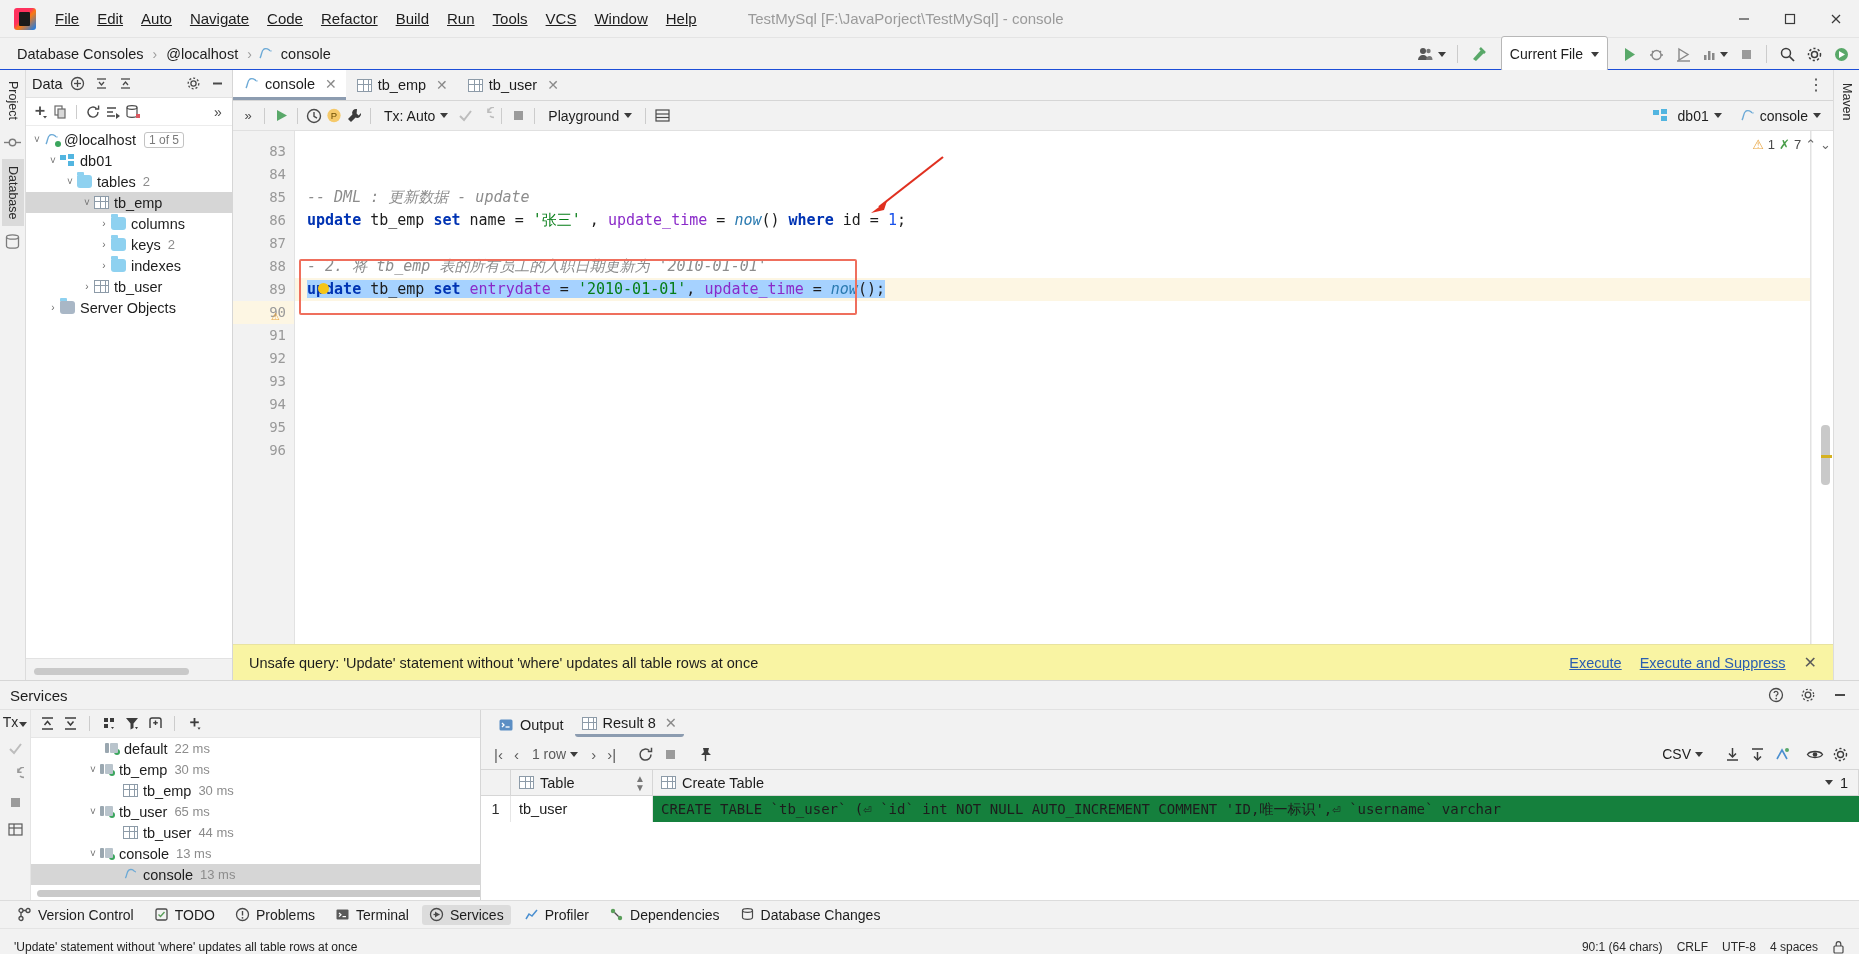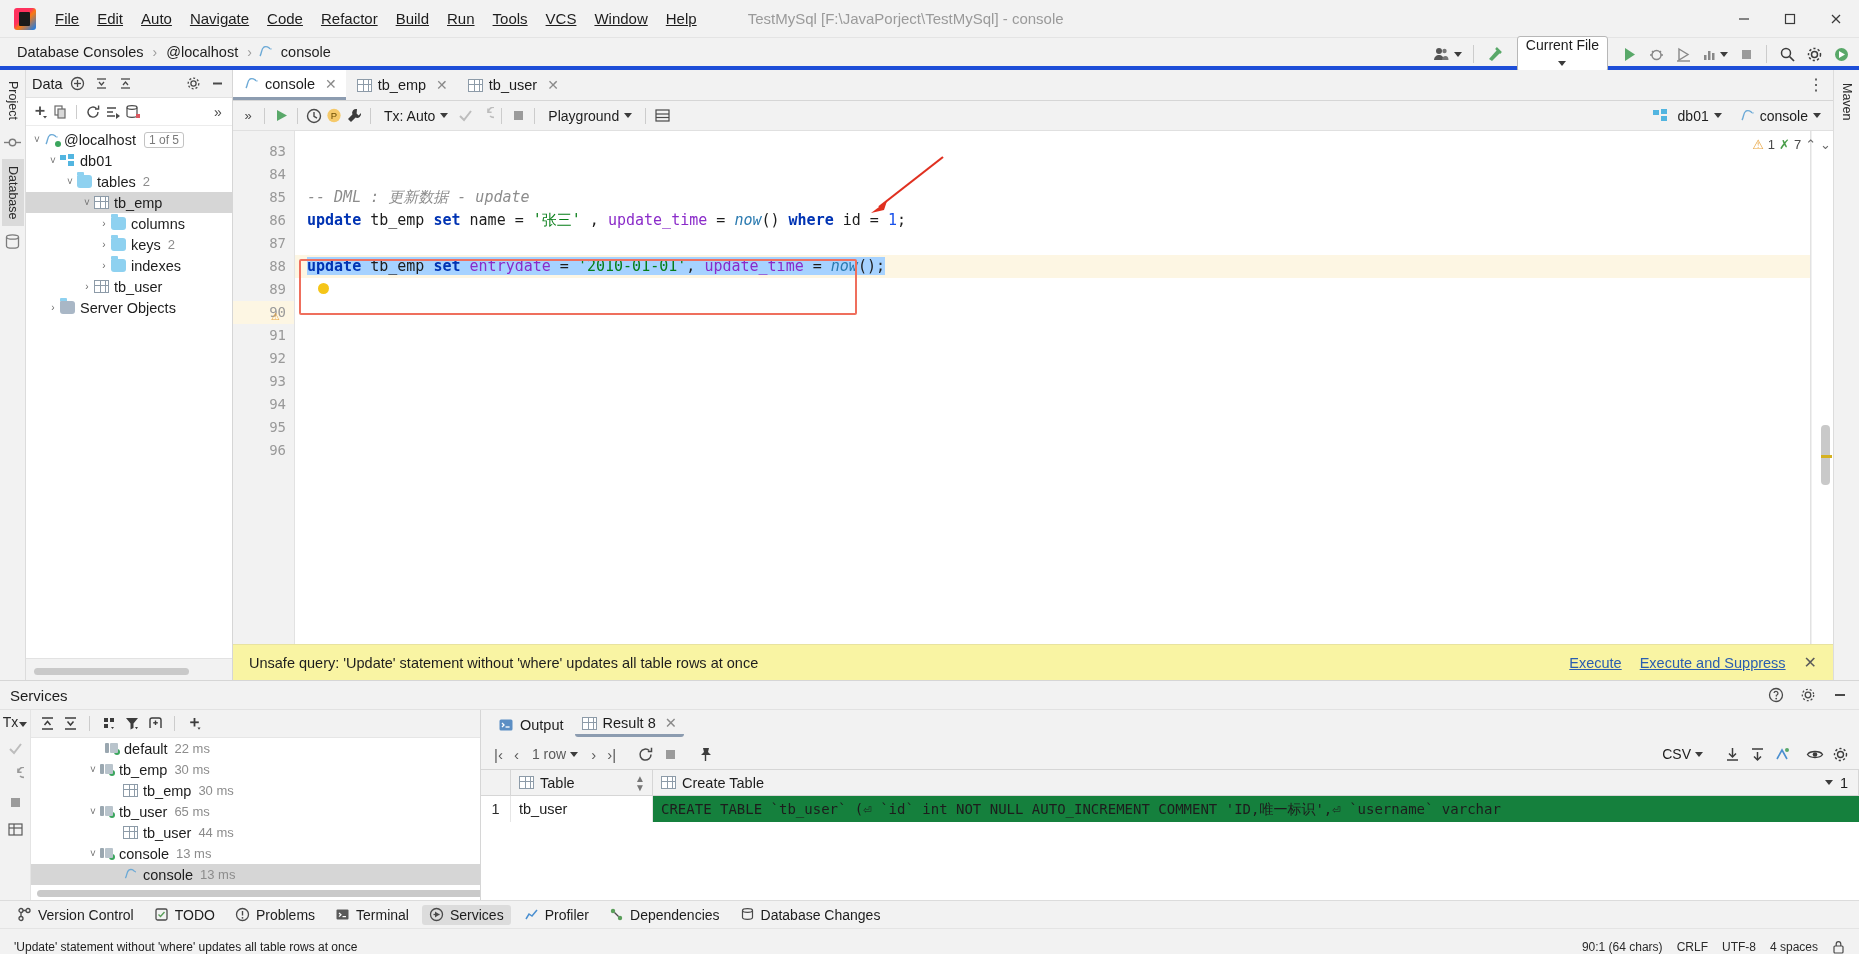--- a/index.html
+++ b/index.html
@@ -40,35 +40,35 @@
     position: absolute; right: 0; top: 0; height: 38px; display: flex; align-items: center;
   }
   .win-btn {
     width: 46px; height: 38px; display: flex; align-items: center; justify-content: center;
     color: #3b3b3b; font-size: 15px;
   }
 
   
   .navbar {
     height: 32px; display: flex; align-items: center; background: #f2f2f2;
-    border-bottom: 4px solid #1d4ed8; flex: 0 0 32px; padding-left: 14px; position: relative;
+    border-bottom: 1px solid #1d4ed8; flex: 0 0 32px; padding-left: 14px; position: relative;
   }
   .crumb { display: flex; align-items: center; font-size: 14.5px; color: #1d1d1d; }
   .crumb-sep { color: #9c9c9c; margin: 0 6px; font-size: 14px; }
   .crumb-item { padding: 1px 3px; white-space: nowrap; }
   .nav-right {
     position: absolute; right: 6px; top: 0; height: 32px; display: flex; align-items: center; gap: 3px;
   }
   .tbtn {
     height: 24px; min-width: 24px; display: flex; align-items: center; justify-content: center;
     border-radius: 3px; color: #3c3c3c; padding: 0 3px;
   }
   .runconfig {
     height: 36px; border: 1px solid #b7b7b7; border-radius: 3px; background: #fff;
-    display: flex; align-items: center; padding: 0 8px; gap: 8px; font-size: 14px; margin: 0 6px; flex-direction: column;
+    display: flex; align-items: center; padding: 0 8px; gap: 8px; font-size: 14px; margin: 0 6px;
   }
   .caret { width: 0; height: 0; border-left: 4px solid transparent; border-right: 4px solid transparent; border-top: 5px solid #3c3c3c; }
   .sepv { width: 1px; height: 18px; background: #ccc; margin: 0 5px; }
 
   
   .middle { flex: 1 1 auto; display: flex; min-height: 0; }
 
   
   .rail {
     width: 26px; background: #f2f2f2; border-right: 1px solid #dcdcdc;
@@ -686,20 +686,21 @@
           <div class="gline">95</div>
           <div class="gline">96</div>
         </div>
 
         <div class="code">
           <div class="cline">&nbsp;</div>
           <div class="cline">&nbsp;</div>
           <div class="cline"><span class="cmt">-- DML : 更新数据 - update</span></div>
           <div class="cline"><span class="k">update</span><span class="op"> tb_emp </span><span class="k">set</span><span class="op"> name </span><span class="op">=</span><span class="op"> </span><span class="str">'张三'</span><span class="op"> , </span><span class="col">update_time</span><span class="op"> = </span><span class="fn">now</span><span class="op">() </span><span class="k">where</span><span class="op"> id </span><span class="op">= </span><span class="num">1</span><span class="op">;</span></div>
           <div class="cline">&nbsp;</div>
+          <div class="cline"><span class="cmt">- 2. 将 tb_emp 表的所有员工的入职日期更新为 '2010-01-01'</span></div>
           <div class="cline hl"><span class="sel-text"><span class="k">update</span><span class="op"> tb_emp </span><span class="k">set</span><span class="op"> </span><span class="col">entrydate</span><span class="op"> = </span><span class="str">'2010-01-01'</span><span class="op">, </span><span class="col">update_time</span><span class="op"> = </span><span class="fn">now</span><span class="op">();</span></span></div>
           <div class="cline">&nbsp;</div>
           <div class="cline">&nbsp;</div>
           <div class="cline">&nbsp;</div>
           <div class="cline">&nbsp;</div>
           <div class="cline">&nbsp;</div>
           <div class="cline">&nbsp;</div>
 
           <span class="bulb" style="position:absolute; left:21px; top:152px;"></span>
 

